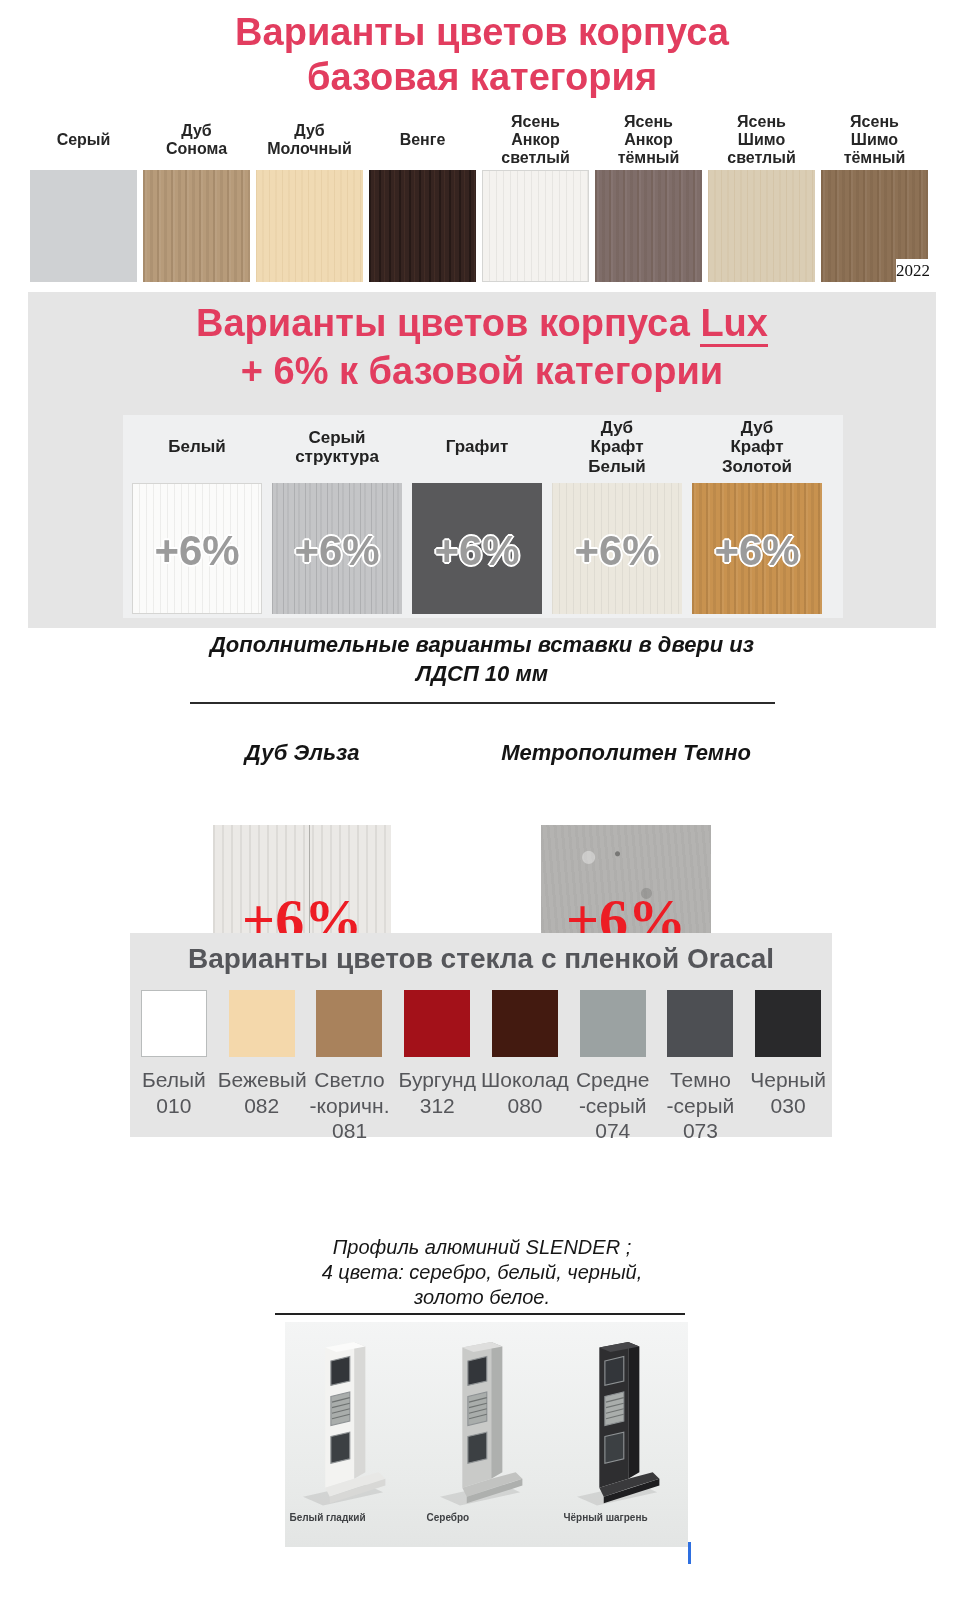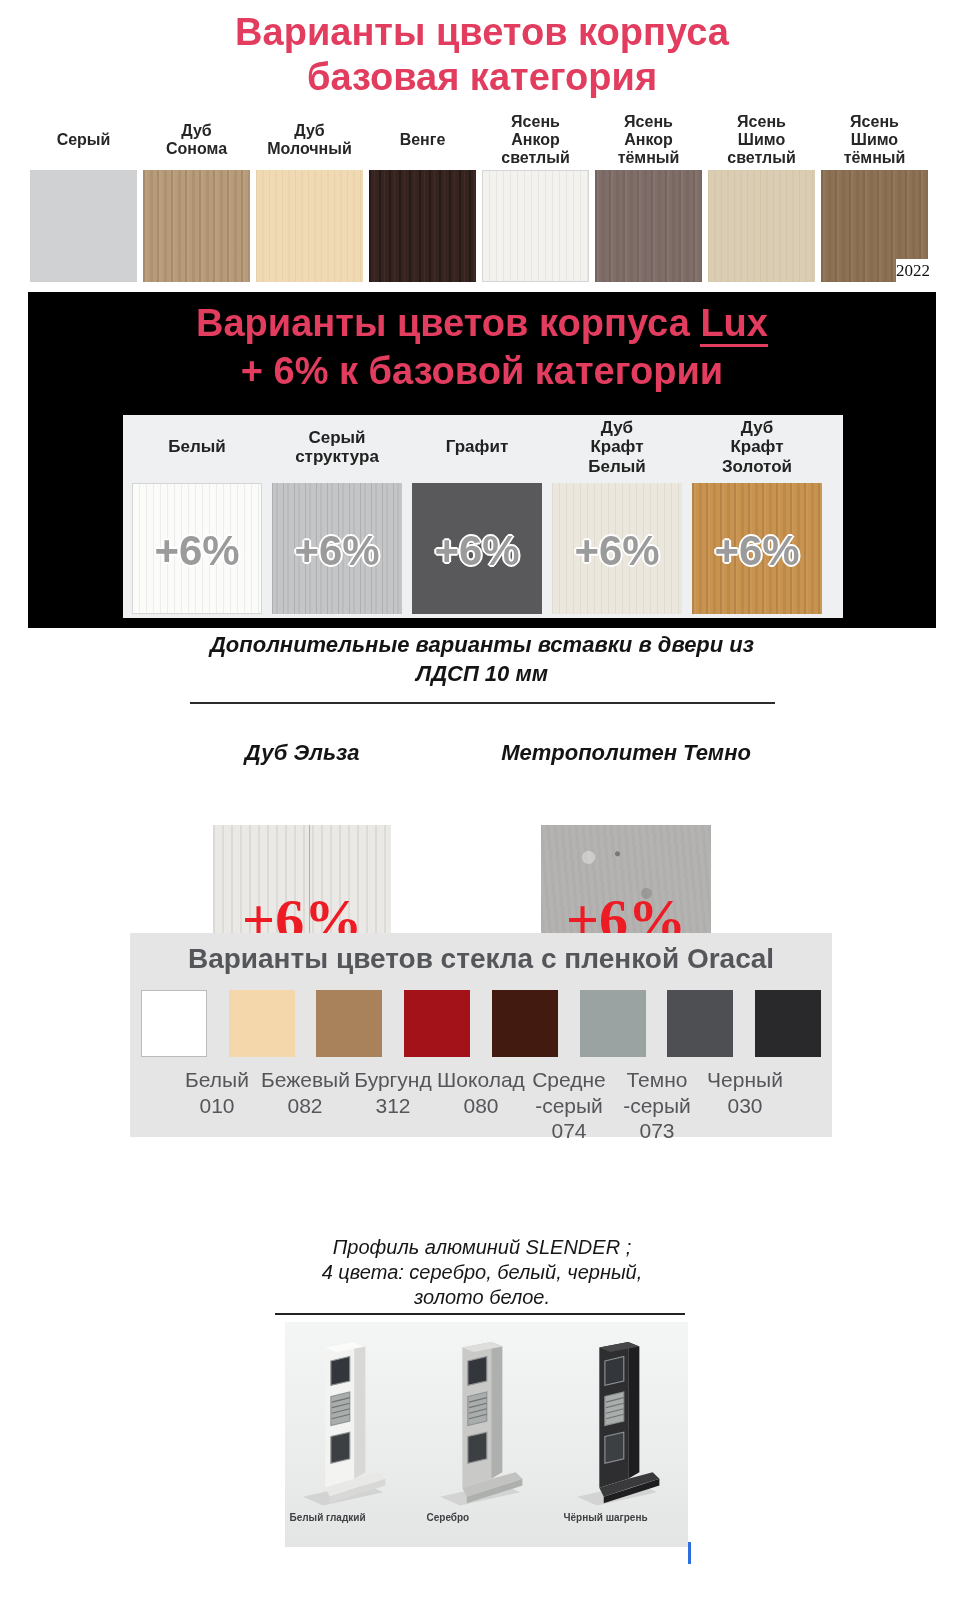--- a/index.html
+++ b/index.html
@@ -47,21 +47,21 @@
               line-height:1.18;white-space:pre-line;}
   .base-row{position:absolute;top:114px;left:30px;width:904px;display:flex;gap:6px;}
   .base-row .col{width:107px;}
   .base-row .col-label{height:52px;font-size:16px;line-height:1.13;max-width:96px;}
   .base-row .sw{margin-top:4px;width:107px;height:112px;}
   .year-mark{position:absolute;left:896px;top:259px;width:33px;height:23px;background:#fff;
              overflow:hidden;white-space:nowrap;font-family:"Liberation Serif",serif;
              font-size:17px;color:#111;line-height:23px;}
 
   
-  .sec-lux{position:absolute;top:292px;left:28px;width:908px;height:336px;background:#000000;}
+  .sec-lux{position:absolute;top:292px;left:28px;width:908px;height:336px;background:#e5e5e5;}
   .lux-title{margin-top:8px;text-align:center;font-weight:700;font-size:38px;line-height:1.25;}
   .lux-underline{border-bottom:3px solid currentColor;}
   .lux-panel{position:absolute;top:123px;left:95px;width:720px;height:203px;background:#eff0f1;}
   .lux-row{position:absolute;top:0;left:9px;display:flex;gap:10px;}
   .lux-row .col{width:130px;}
   .lux-row .col-label{height:64px;font-size:17px;line-height:1.13;color:#222;}
   .lux-row .sw{margin-top:4px;width:130px;height:131px;}
   .plus6-gray{position:absolute;left:0;right:0;top:50%;transform:translateY(-46%);
       text-align:center;font-size:42px;font-weight:700;color:#9b9b9b;
       text-shadow:-2px 0 0 #fff,2px 0 0 #fff,0 -2px 0 #fff,0 2px 0 #fff,
@@ -269,20 +269,23 @@
         </div>
       <div class="glass-cell">
           <div class="glass-sw" style="background-color: rgb(41, 41, 43);"></div>
         </div>
     </div>
     <div class="glass-labels">
       <div class="glass-label">Белый
 010</div>
       <div class="glass-label">Бежевый
 082</div>
+      <div class="glass-label">Светло
+-коричн.
+081</div>
       <div class="glass-label">Бургунд
 312</div>
       <div class="glass-label">Шоколад
 080</div>
       <div class="glass-label">Средне
 -серый
 074</div>
       <div class="glass-label">Темно
 -серый
 073</div>

